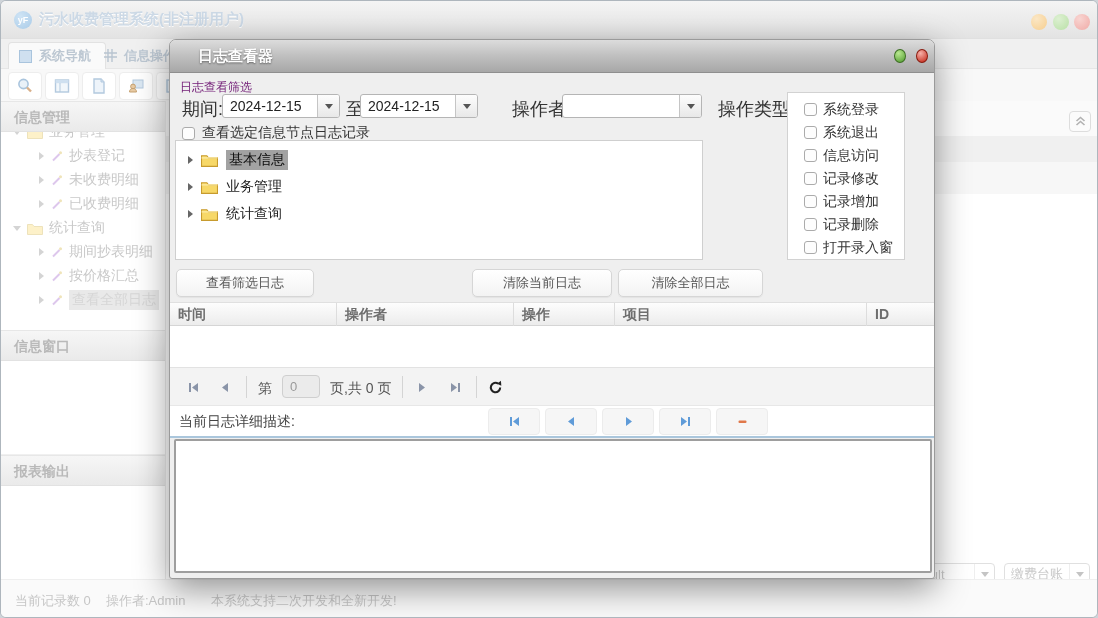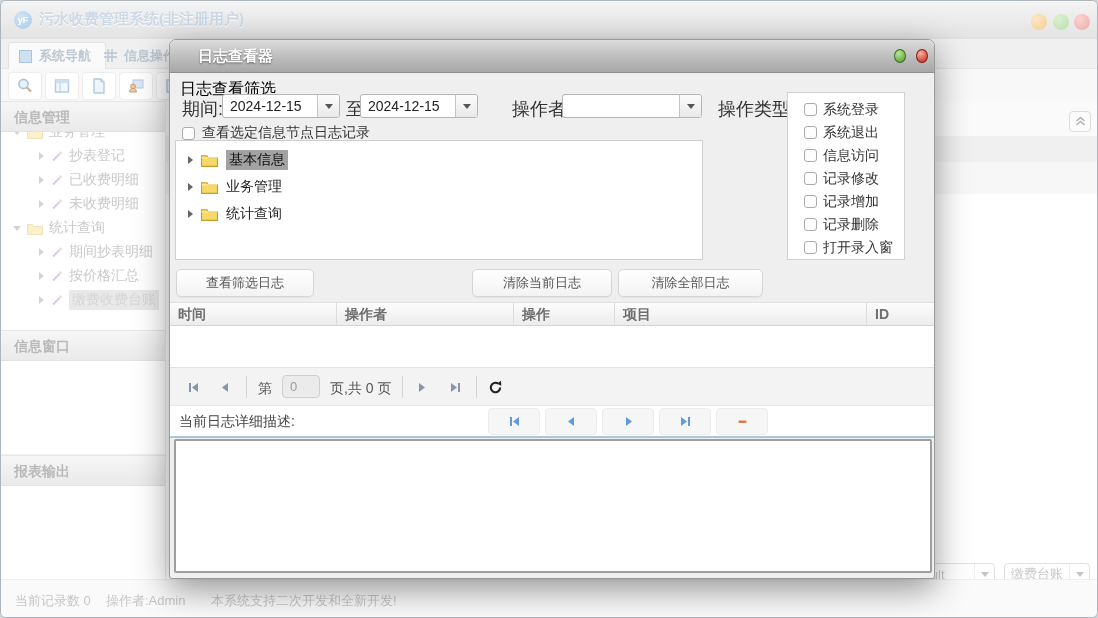--- a/index.html
+++ b/index.html
@@ -87,21 +87,21 @@
     background:linear-gradient(#dcdcdc,#c2c2c2 45%,#a7a7a7); border-radius:6px 6px 0 0;
     border-bottom:1px solid #8f8f8f; }
   .dlg-title .txt { position:absolute; left:28px; top:7px; color:#ffffff; font-weight:bold;
     font-size:15px; text-shadow:0 1px 2px rgba(0,0,0,.45); }
   .dlg-dot { position:absolute; top:9px; width:12px; height:14px; border-radius:50%; }
   .dlg-max { left:724px; background:radial-gradient(circle at 35% 28%, #b9e890, #4f9a2e);
     border:1px solid #3c6e22; }
   .dlg-close { left:746px; background:radial-gradient(circle at 35% 28%, #f6b0a8, #c22313);
     border:1px solid #8a1a0e; }
 
-  .legend { position:absolute; left:10px; top:39px; font-size:16px; color:#000000; }
+  .legend { position:absolute; left:10px; top:39px; font-size:12px; color:#701a75; }
   .flt-label { position:absolute; font-size:18px; color:#333; }
   .combo { position:absolute; height:24px; background:#ffffff; border:1px solid #b5b5b5;
     border-radius:3px; display:flex; }
   .combo .cval { flex:1; font-size:14px; color:#222; padding:3px 0 0 7px; }
   .combo .carr { width:22px; background:linear-gradient(#fdfdfd,#e8e8e8); border-left:1px solid #c5c5c5;
     display:flex; align-items:center; justify-content:center; border-radius:0 2px 2px 0; }
   .carr .tri { width:0; height:0; border-left:4px solid transparent; border-right:4px solid transparent;
     border-top:5px solid #555; }
   .cb { width:13px; height:13px; background:#fdfdfd; border:1px solid #ababab; border-radius:3px;
     display:inline-block; flex:none; }
@@ -258,29 +258,29 @@
           <circle cx="10.5" cy="2.8" r="1.5" fill="#efe4b9"></circle>
         </svg>
         <span>抄表登记</span>
       </div>
       <div class="trow lvl1">
         <span class="tri-r"></span>
         <svg width="13" height="13" viewBox="0 0 13 13">
           <line x1="3" y1="10.5" x2="9.5" y2="4" stroke="#ddc7ec" stroke-width="2"></line>
           <circle cx="10.5" cy="2.8" r="1.5" fill="#efe4b9"></circle>
         </svg>
-        <span>已收费明细</span>
+        <span>未收费明细</span>
       </div>
       <div class="trow lvl1">
         <span class="tri-r"></span>
         <svg width="13" height="13" viewBox="0 0 13 13">
           <line x1="3" y1="10.5" x2="9.5" y2="4" stroke="#ddc7ec" stroke-width="2"></line>
           <circle cx="10.5" cy="2.8" r="1.5" fill="#efe4b9"></circle>
         </svg>
-        <span>未收费明细</span>
+        <span>已收费明细</span>
       </div>
       <div class="trow lvl0">
         <span class="tri-d"></span>
         <svg width="16" height="13" viewBox="0 0 16 13" opacity="0.45">
           <path d="M0.5 2.5h5l1.5 2h8.5v8h-15z" fill="#fbe28a" stroke="#d8c06a"></path>
         </svg>
         <span>统计查询</span>
       </div>
       <div class="trow lvl1">
         <span class="tri-r"></span>
@@ -297,21 +297,21 @@
           <circle cx="10.5" cy="2.8" r="1.5" fill="#efe4b9"></circle>
         </svg>
         <span>按价格汇总</span>
       </div>
       <div class="trow lvl1">
         <span class="tri-r"></span>
         <svg width="13" height="13" viewBox="0 0 13 13">
           <line x1="3" y1="10.5" x2="9.5" y2="4" stroke="#ddc7ec" stroke-width="2"></line>
           <circle cx="10.5" cy="2.8" r="1.5" fill="#efe4b9"></circle>
         </svg>
-        <span class="sel">缴费收费台账</span>
+        <span class="sel">查看全部日志</span>
       </div>
     </div>
 
     <div class="side-hdr">信息窗口</div>
     <div class="side-panel"></div>
     <div class="side-hdr">报表输出</div>
     <div class="side-panel"></div>
   </div>
 
   <div class="statusbar">

